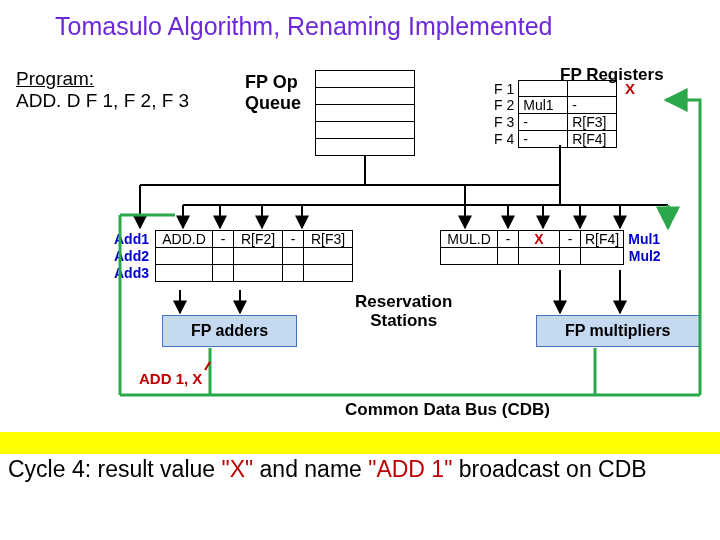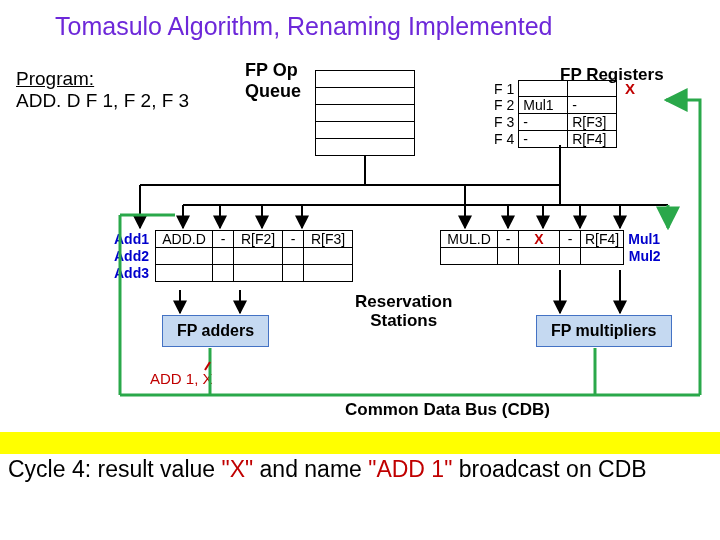--- a/index.html
+++ b/index.html
@@ -21,21 +21,21 @@
   .program {
     position: absolute;
     top: 68px;
     left: 16px;
     font-size: 19px;
     line-height: 1.15;
   }
   .program .u { text-decoration: underline; }
   .fpop-label {
     position: absolute;
-    top: 60px;
+    top: 72px;
     left: 245px;
     font-size: 18px;
     font-weight: bold;
   }
   .fpqueue {
     position: absolute;
     top: 70px;
     left: 315px;
     width: 100px;
   }
@@ -110,39 +110,39 @@
   .rs-add td.c2 { min-width: 40px; }
   .rs-mul td.c0 { min-width: 48px; }
   .rs-mul td.c1 { min-width: 12px; }
   .rs-mul td.c2 { min-width: 32px; }
   .fu {
     position: absolute;
     background: #c5d9f1;
     border: 1px solid #4472c4;
     font-size: 16px;
     font-weight: bold;
-    padding: 6px 14px;
+    padding: 6px 28px;
   }
   .fu-add { top: 315px; left: 162px; }
   .fu-mul { top: 315px; left: 536px; }
   .rs-label {
     position: absolute;
     top: 293px;
     left: 355px;
     font-size: 17px;
     font-weight: bold;
     text-align: center;
     line-height: 1.1;
   }
   .add1x {
     position: absolute;
     top: 370px;
-    left: 150px;
+    left: 139px;
     font-size: 15px;
-    font-weight: normal;
+    font-weight: bold;
     color: #c00000;
   }
   .cdb-label {
     position: absolute;
     top: 400px;
     left: 313px;
     font-size: 17px;
     font-weight: bold;
     margin-left: 32px;
   }

